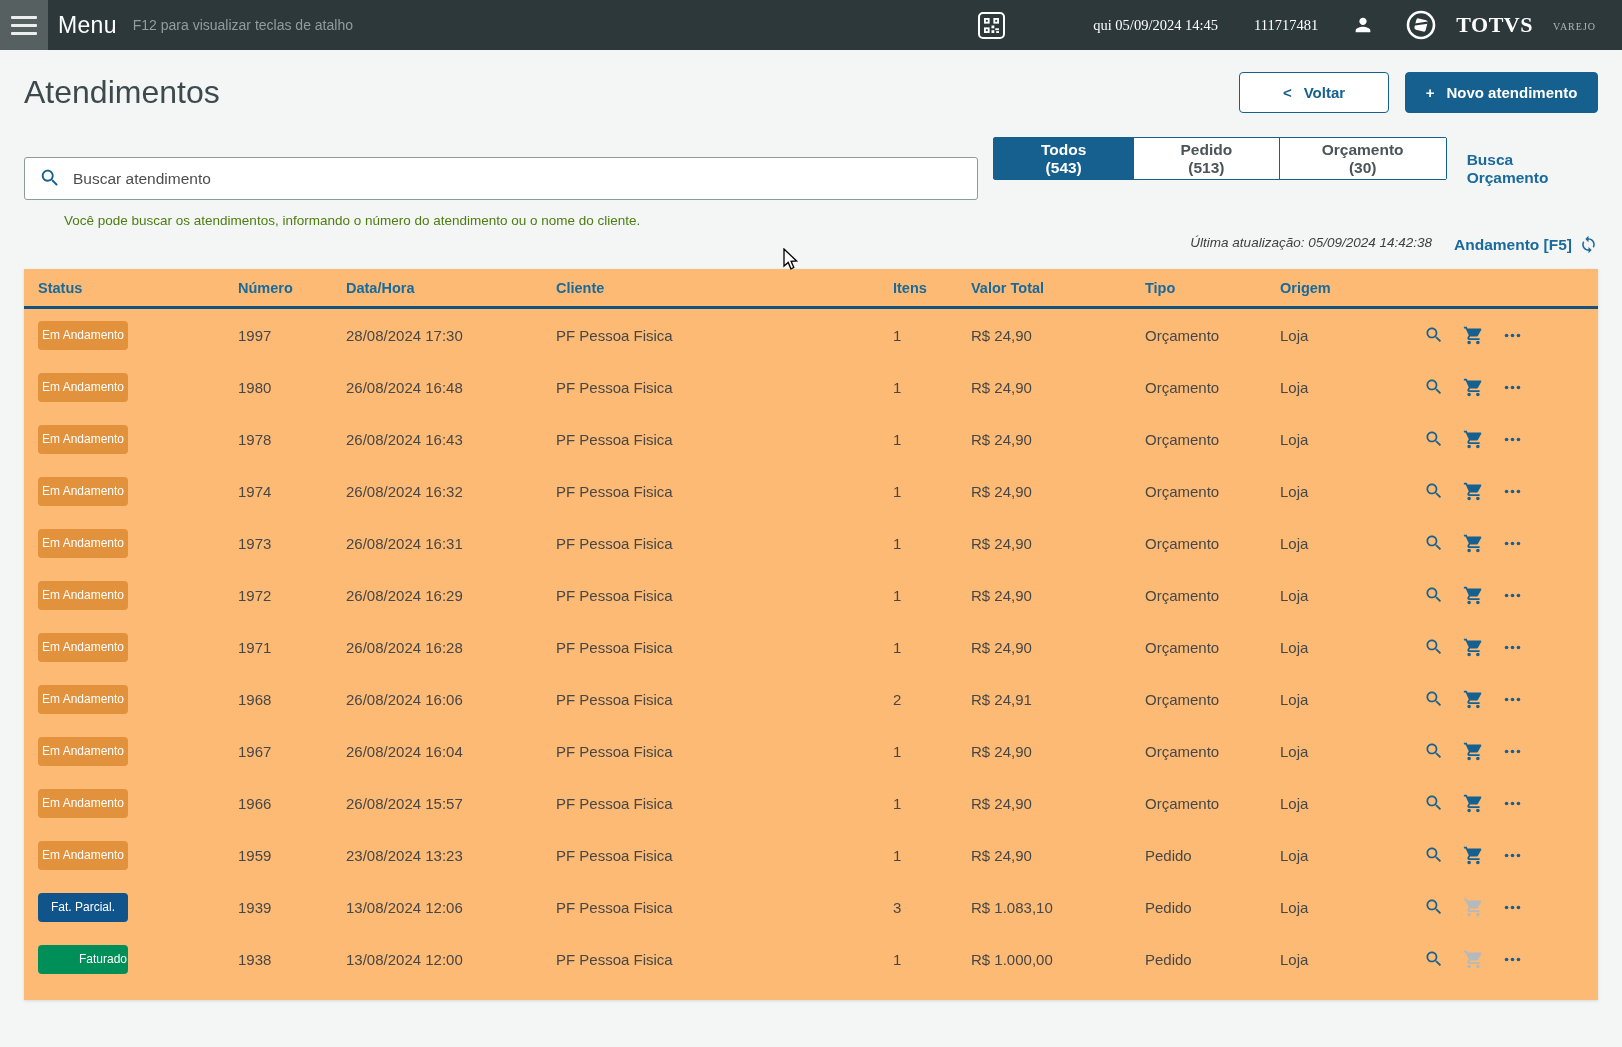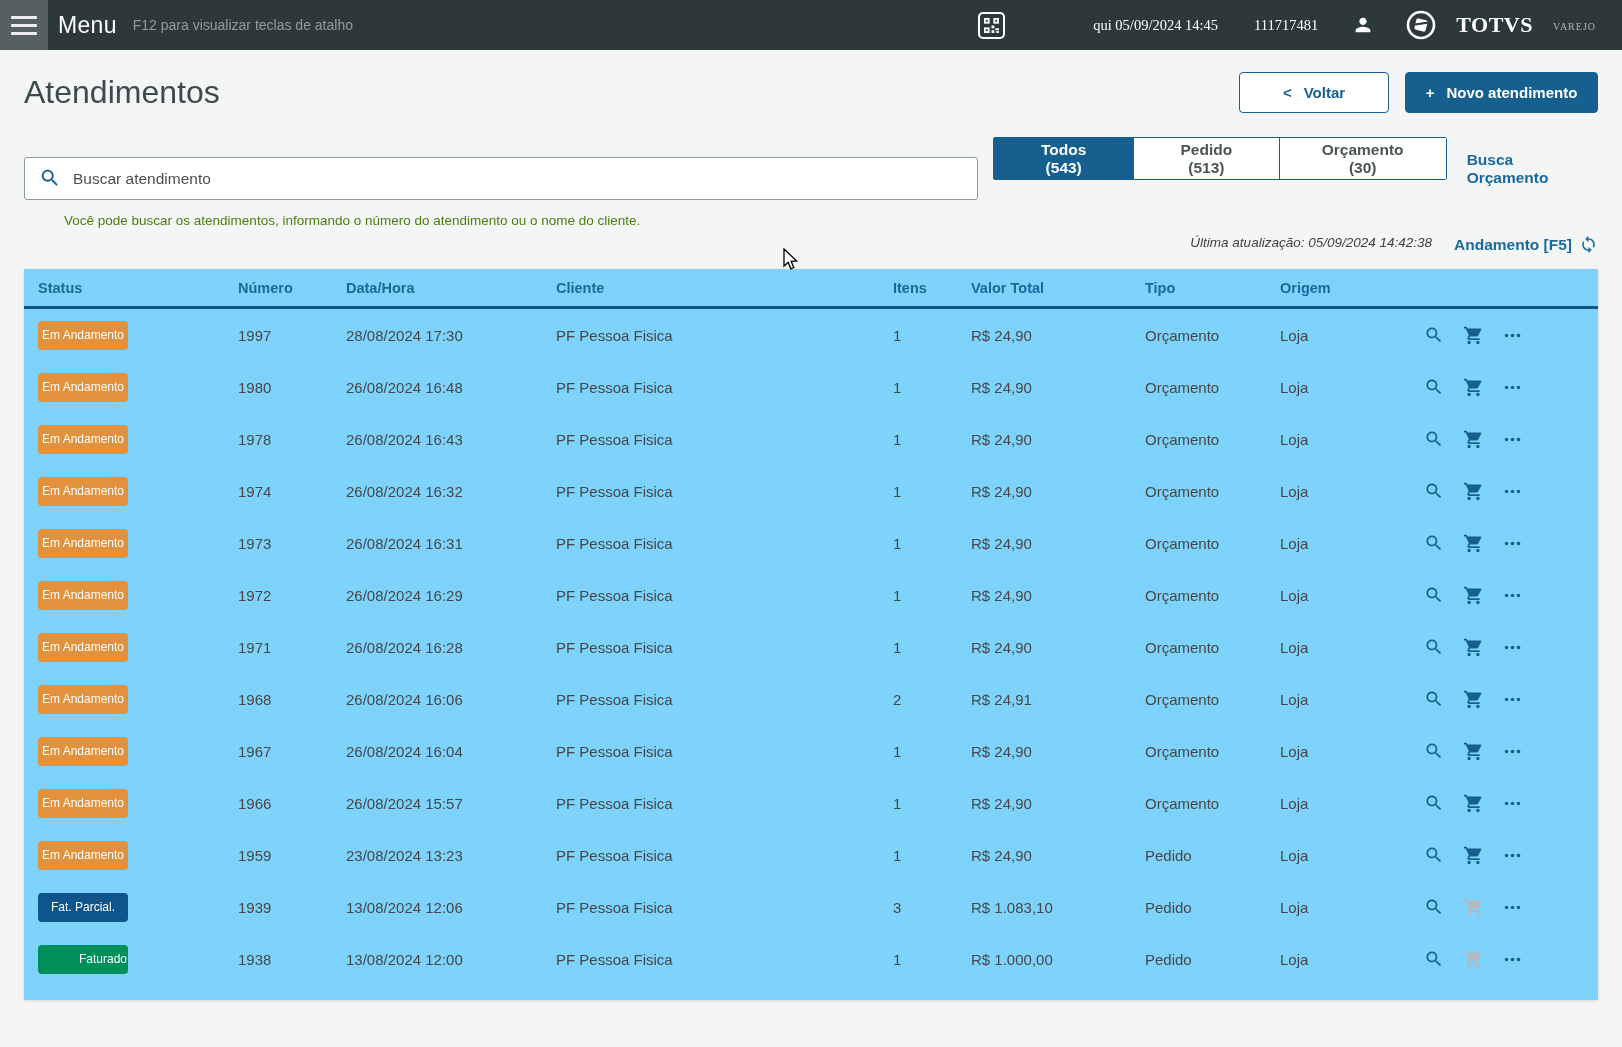--- a/index.html
+++ b/index.html
@@ -61,21 +61,21 @@
   .advanced-link { margin-left:20px; align-self:center; color:#1a6a9c; font-weight:bold;
     font-size:15.5px; cursor:pointer; text-decoration:none; }
 
   .help-text { margin-top:13px; font-size:13.5px; color:#4d7c0f;margin-left:40px; }
 
   .refresh-row { display:flex; justify-content:flex-end; align-items:flex-start; margin-top:7px; }
   .last-update { font-size:13.5px; font-style:italic; color:#3f3f3f; margin-right:22px; }
   .refresh-link { color:#1a6a9c; font-weight:bold; font-size:15.5px; cursor:pointer; display:flex; align-items:center; gap:7px; }
 
   
-  .card { background:#7dd3fc; margin-top:15px; box-shadow:0 1px 3px rgba(0,0,0,.12); padding-bottom:15px; }
+  .card { background:#fdba74; margin-top:15px; box-shadow:0 1px 3px rgba(0,0,0,.12); padding-bottom:15px; }
   .thead, .trow {
     display:grid;
     grid-template-columns:200px 108px 210px 337px 78px 174px 135px 140px 1fr;
     align-items:center; padding-left:14px; padding-right:14px;
   }
   .thead { height:40px; border-bottom:3px solid #14537d; }
   .thead .th { color:#186a9b; font-weight:bold; font-size:14.5px; }
   .trow { height:52px; }
   .cell { font-size:15px; color:#474747; }
   .badge { display:inline-block; width:90px; height:29px; line-height:29px; text-align:center;

